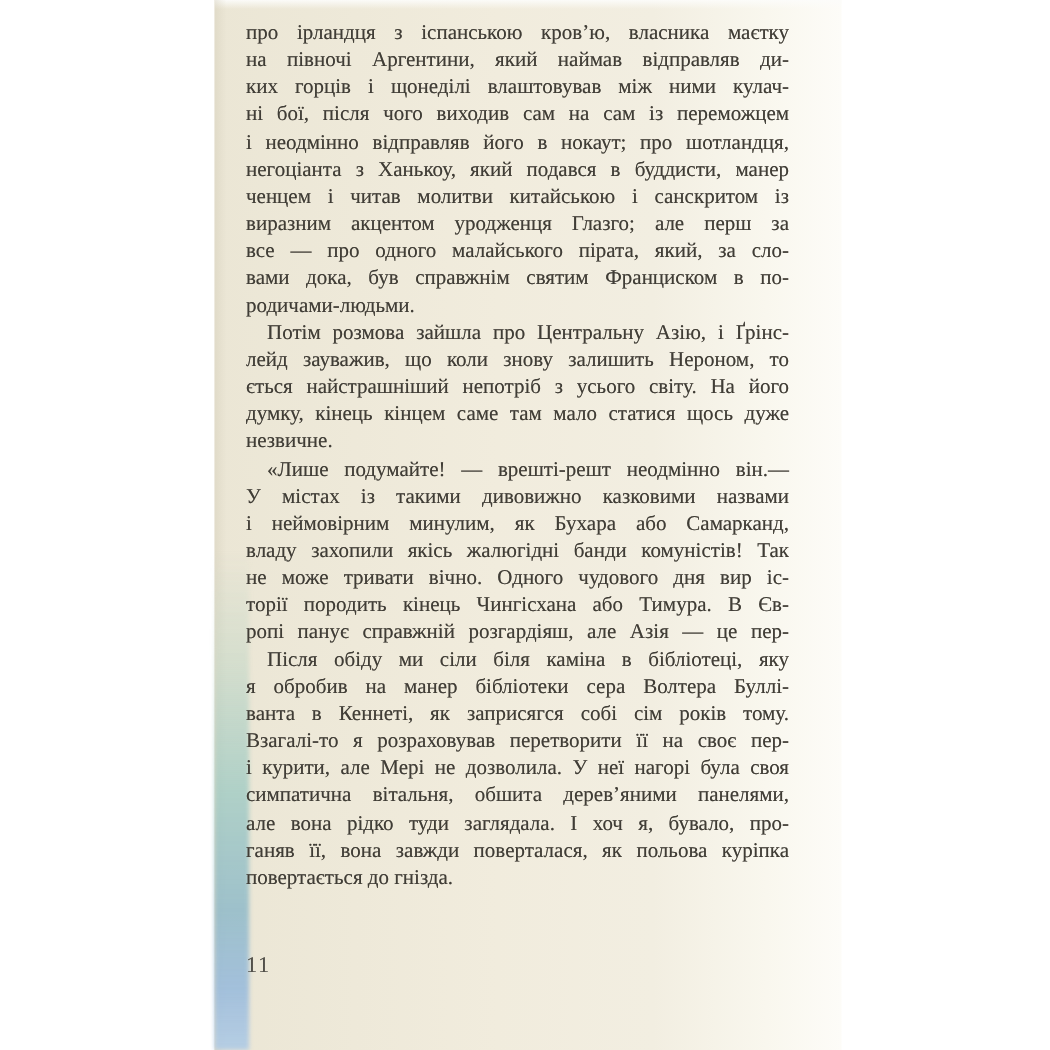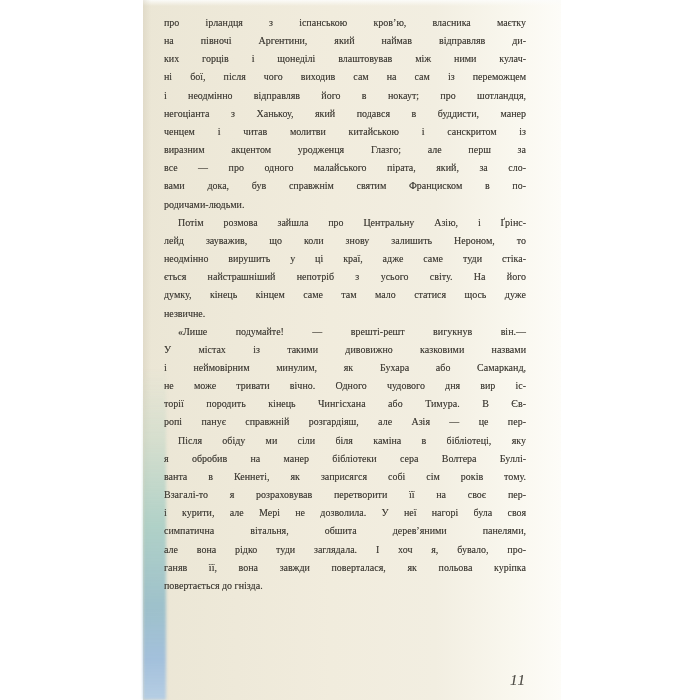--- a/index.html
+++ b/index.html
@@ -39,42 +39,41 @@
       rgba(138,183,200,0.80) 72%,
       rgba(150,185,220,0.85) 88%,
       rgba(176,203,229,0.90) 100%);
     filter:blur(1.5px);
   }
   .text-block{
     position:absolute;
     left:21px;top:14px;
     width:362px;
     color:var(--ink);
-    font-size:10px;
+    font-size:14px;
   }
   .para{margin:0;padding:0;}
   .line{
     height:18.17px;
     line-height:18.17px;
     text-align:justify;
     text-align-last:justify;
     text-shadow:0 0 0.4px rgba(64,61,54,0.55);
   }
   .line.last{
     text-align-last:left;
   }
   .para.indent .line.first{
     text-indent:14px;
   }
   .page-number{
     position:absolute;
-    left:21px;top:672px;
+    left:21px;top:636px;
     width:362px;
-    text-align:right;
-    font-style:italic;
+    text-align:left;
     font-size:15px;
     letter-spacing:1px;
     color:#52504a;
     text-shadow:0 0 0.4px rgba(82,80,74,0.5);
   }
 </style>
 </head>
 <body>
 
 <div class="scan-canvas">
@@ -92,29 +91,29 @@
           <div class="line">негоціанта з Ханькоу, який подався в буддисти, манер</div>
           <div class="line">ченцем і читав молитви китайською і санскритом із</div>
           <div class="line">виразним акцентом уродженця Глазго; але перш за</div>
           <div class="line">все — про одного малайського пірата, який, за сло-</div>
           <div class="line">вами дока, був справжнім святим Франциском в по-</div>
           <div class="line last">родичами-людьми.</div>
         </div>
         <div class="para indent">
           <div class="line first">Потім розмова зайшла про Центральну Азію, і Ґрінс-</div>
           <div class="line">лейд зауважив, що коли знову залишить Нероном, то</div>
-          <div class="line">неодмінно вирушить у ці краї, адже саме туди стіка-</div>
           <div class="line">ється найстрашніший непотріб з усього світу. На його</div>
           <div class="line">думку, кінець кінцем саме там мало статися щось дуже</div>
           <div class="line last">незвичне.</div>
         </div>
         <div class="para indent">
-          <div class="line first">«Лише подумайте! — врешті-решт вигукнув він.—</div>
+          <div class="line first">«Лише подумайте! — врешті-решт неодмінно він.—</div>
           <div class="line">У містах із такими дивовижно казковими назвами</div>
           <div class="line">і неймовірним минулим, як Бухара або Самарканд,</div>
+          <div class="line">владу захопили якісь жалюгідні банди комуністів! Так</div>
           <div class="line">не може тривати вічно. Одного чудового дня вир іс-</div>
           <div class="line">торії породить кінець Чингісхана або Тимура. В Єв-</div>
           <div class="line">ропі панує справжній розгардіяш, але Азія — це пер-</div>
         </div>
         <div class="para indent">
           <div class="line first">Після обіду ми сіли біля каміна в бібліотеці, яку</div>
           <div class="line">я обробив на манер бібліотеки сера Волтера Буллі-</div>
           <div class="line">ванта в Кеннеті, як заприсягся собі сім років тому.</div>
           <div class="line">Взагалі-то я розраховував перетворити її на своє пер-</div>
           <div class="line">і курити, але Мері не дозволила. У неї нагорі була своя</div>

